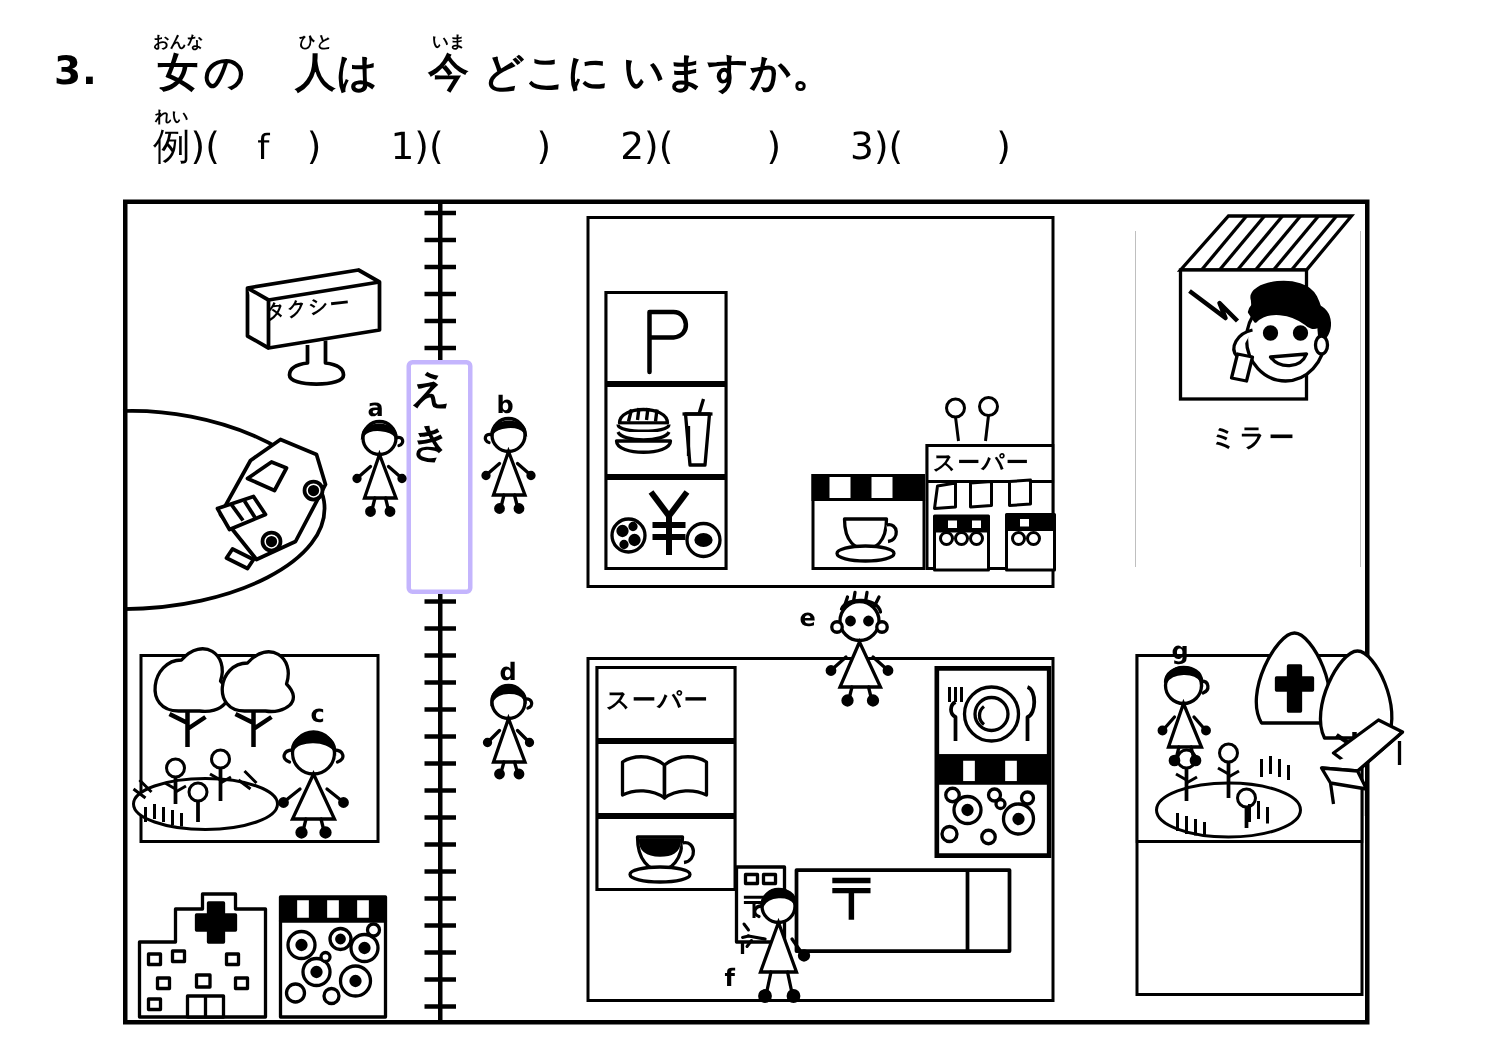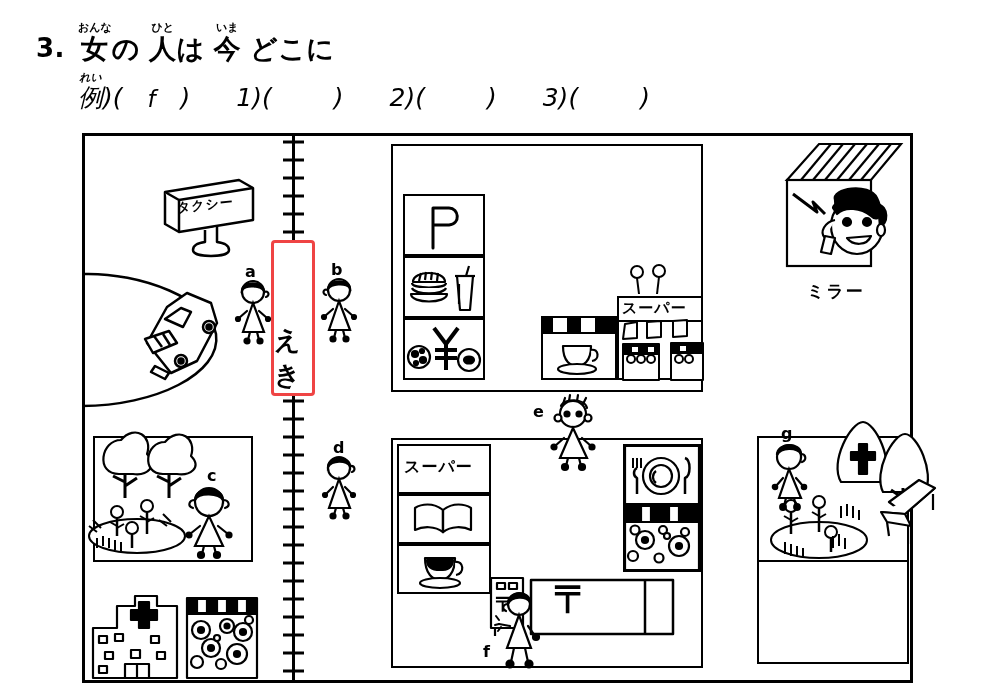--- a/index.html
+++ b/index.html
@@ -7,47 +7,47 @@
     width:1000px;height:694px;background:#ffffff;
     font-family:"DejaVu Sans","Liberation Sans",sans-serif;
     color:#000;overflow:hidden;position:relative;
   }
   .page{position:relative;width:1000px;height:694px;}
 
   
   .qline{position:absolute;left:36px;top:22px;display:flex;align-items:flex-end;
          font-size:27px;font-weight:bold;letter-spacing:0.5px;white-space:nowrap;}
   .qnum{font-size:26px;font-weight:bold;margin-right:4px;}
-  .ruby-wrap{display:inline-flex;flex-direction:column;align-items:center;line-height:1;}
+  .ruby-wrap{display:inline-flex;flex-direction:column;align-items:center;line-height:1;margin-left:24px;}
   .ruby{font-size:11px;font-weight:bold;letter-spacing:0px;height:12px;margin-bottom:1px;}
   .base{font-size:27px;font-weight:bold;line-height:1.05;}
   .plain{font-size:27px;font-weight:bold;line-height:1.05;padding-bottom:0px;}
   .sp{display:inline-block;width:9px;}
 
   .ansline{position:absolute;left:78px;top:72px;display:flex;align-items:flex-end;
            white-space:nowrap;}
-  .ansitem{display:flex;align-items:flex-end;font-style:italic;}
+  .ansitem{display:flex;align-items:flex-end;}
   .lbl{font-size:25px;line-height:1.05;}
   .paren{font-size:25px;line-height:1.05;}
   .blank{display:inline-block;text-align:center;font-size:23px;line-height:1.05;}
   .gapA{display:inline-block;width:46px;}
 
   
   .map{position:absolute;left:82px;top:133px;width:831px;height:550px;
        border:3px solid #000;box-sizing:border-box;background:#fff;}
 
   .blk{position:absolute;border:2px solid #000;box-sizing:border-box;background:#fff;}
 
   
   .rail{position:absolute;background:#000;}
   .railline{width:3px;top:0;bottom:0;left:207px;}
 
-  .station{position:absolute;border:3px solid #ef4444;background:#fff;box-sizing:border-box;
+  .station{position:absolute;border:3px solid #c4b5fd;background:#fff;box-sizing:border-box;
            border-radius:4px;display:flex;flex-direction:column;align-items:center;
-           justify-content:flex-end;}
+           justify-content:flex-start;}
   .station span{font-size:26px;font-weight:bold;line-height:1.35;}
 
   
   .shoplabel{font-size:17px;font-weight:bold;letter-spacing:1px;white-space:nowrap;}
 
   
   .plabel{position:absolute;font-size:16px;font-weight:bold;font-family:"DejaVu Sans",sans-serif;}
 
   .cap{position:absolute;font-size:17px;font-weight:bold;letter-spacing:2px;}
 
@@ -74,20 +74,21 @@
     </span>
     <span class="plain">は</span>
     <span class="sp"></span>
     <span class="ruby-wrap">
       <span class="ruby">いま</span>
       <span class="base">今</span>
     </span>
     <span class="sp"></span>
     <span class="plain">どこに</span>
     <span class="sp"></span>
+    <span class="plain">いますか。</span>
   </div>
 
   <div class="ansline">
 
     <span class="ansitem">
       <span class="ruby-wrap">
         <span class="ruby">れい</span>
         <span class="lbl">例</span>
       </span>
       <span class="paren">)</span>

